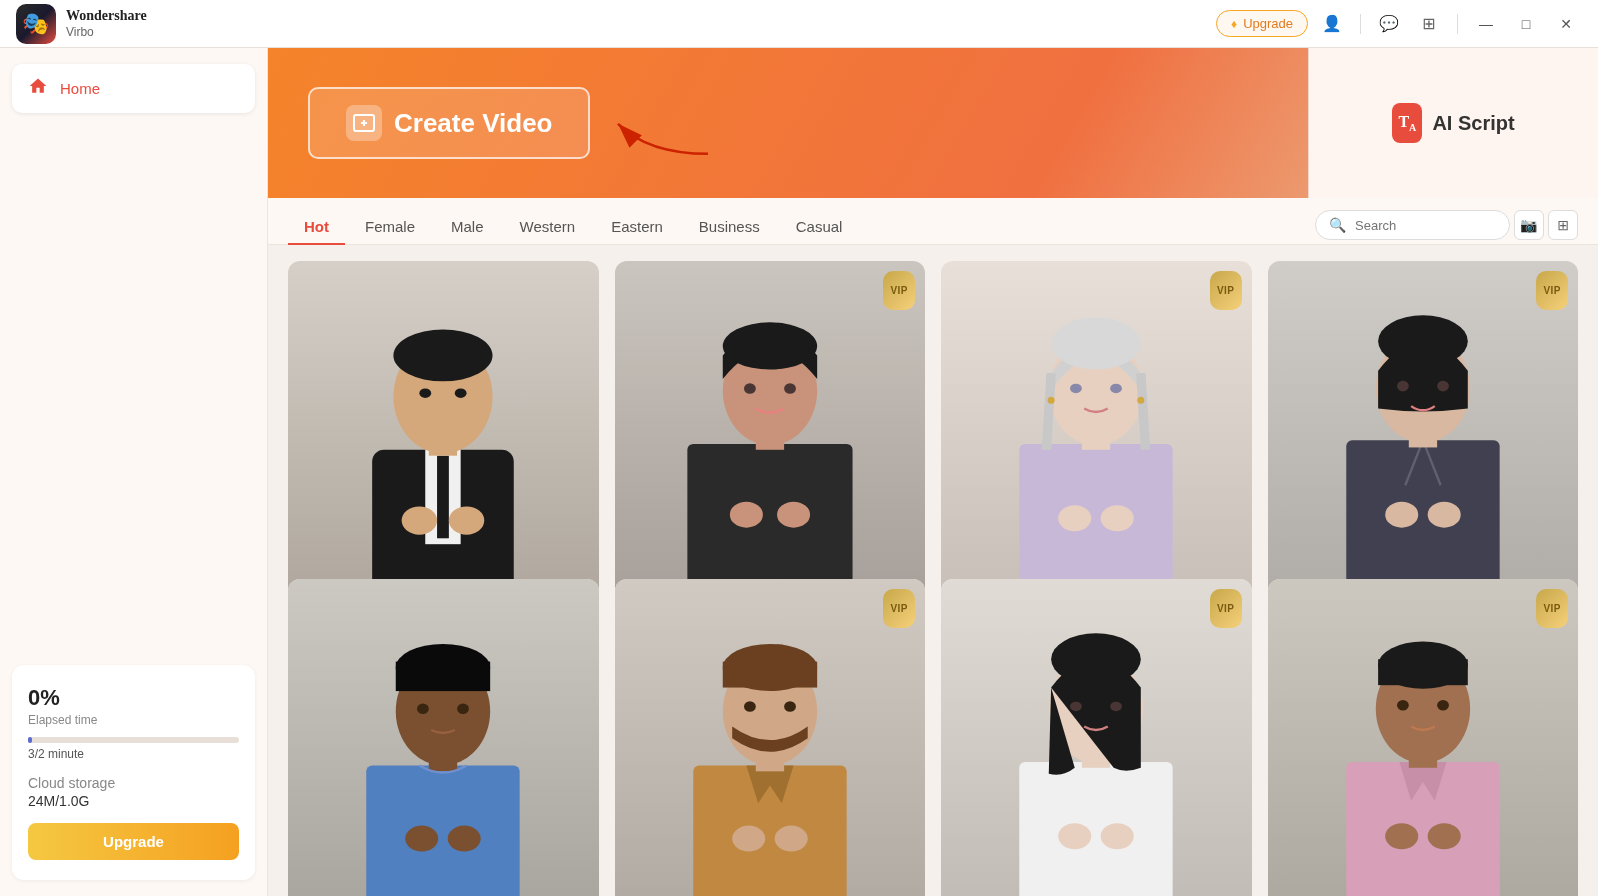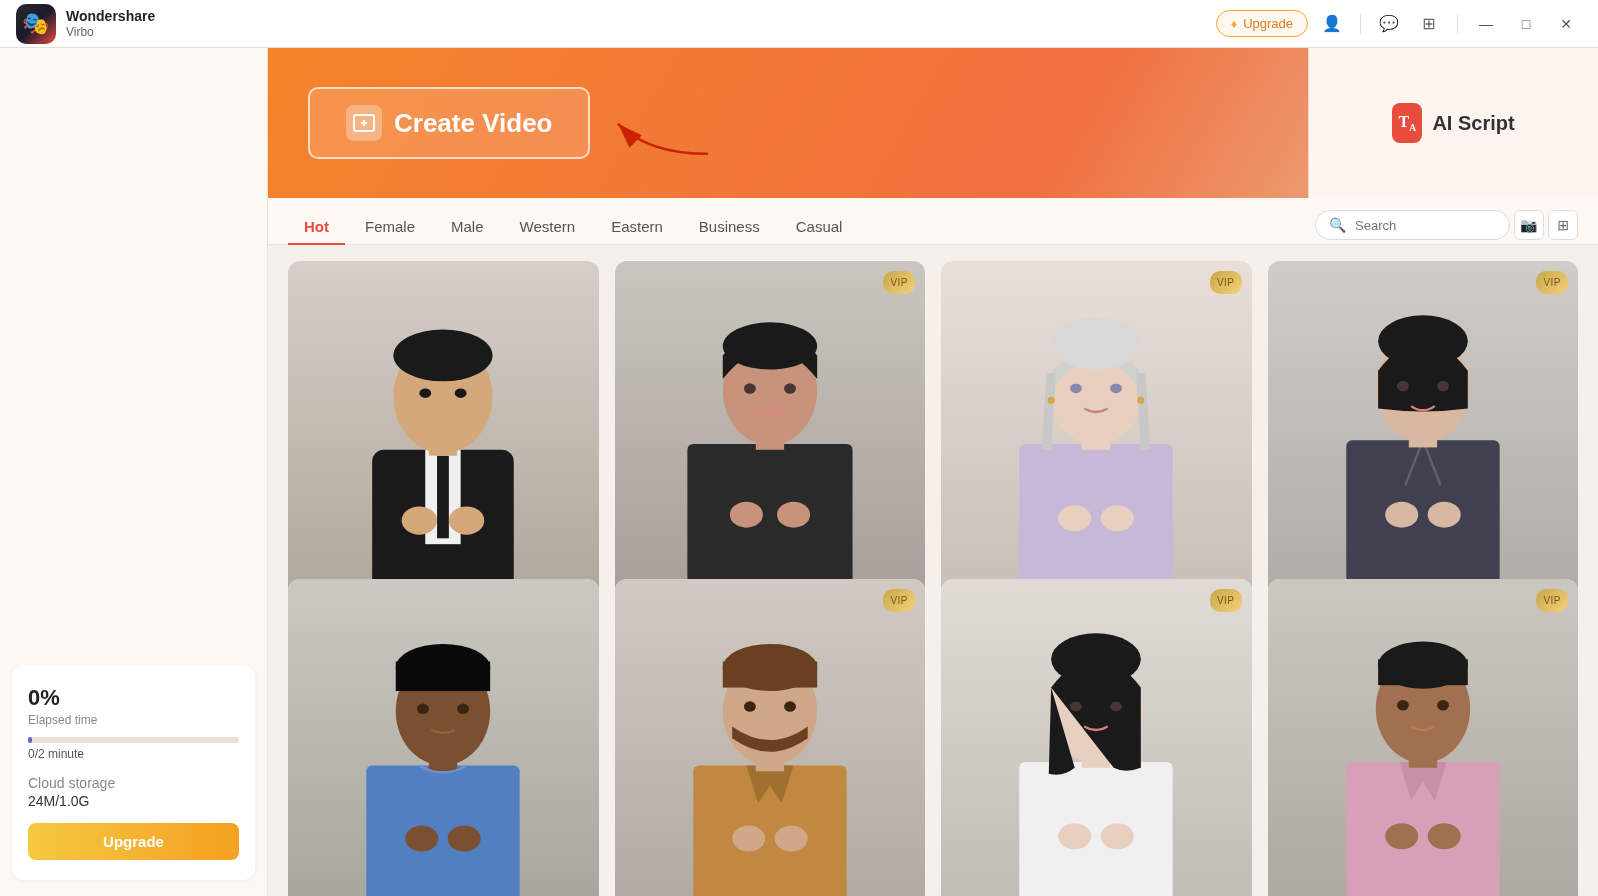--- a/index.html
+++ b/index.html
@@ -10,21 +10,21 @@
       display: flex; align-items: center; justify-content: space-between;
       background: #fff; height: 48px; padding: 0 16px;
       border-bottom: 1px solid #e8e0d8;
     }
     .title-bar-left { display: flex; align-items: center; gap: 10px; }
     .app-logo {
       width: 40px; height: 40px; border-radius: 10px;
       background: linear-gradient(135deg, #2a2a2a 0%, #1a1a2e 50%, #e84c3d 100%);
       display: flex; align-items: center; justify-content: center;
     }
-    .app-name { font-size: 14px; font-weight: 600; color: #222; line-height: 1.2; }
+    .app-name { font-size: 14px; font-weight: 600; color: #222; line-height: 1.2; font-family: Liberation Serif, serif; }
     .app-subtitle { font-size: 12px; color: #666; }
     .title-bar-right { display: flex; align-items: center; gap: 8px; }
     .upgrade-btn {
       display: flex; align-items: center; gap: 6px;
       background: #fff8f0; border: 1px solid #f5a623; border-radius: 20px;
       padding: 5px 14px; font-size: 13px; color: #e07b20; cursor: pointer; font-weight: 500;
     }
     .upgrade-btn .diamond { color: #f5a623; font-size: 12px; }
     .title-icon-btn {
       width: 32px; height: 32px; display: flex; align-items: center; justify-content: center;
@@ -134,22 +134,22 @@
       display: grid; grid-template-columns: repeat(4, 1fr);
       gap: 16px; padding: 16px 20px; overflow-y: auto; flex: 1;
     }
     .avatar-card {
       background: #f0ebe5; border-radius: 12px; overflow: hidden;
       position: relative; cursor: pointer; aspect-ratio: 0.78;
     }
     .vip-badge {
       position: absolute; top: 10px; right: 10px;
       background: linear-gradient(135deg, #c8a84b, #f5d07a);
-      color: #7a5a10; font-size: 10px; font-weight: 400;
-      padding: 6px 7px; border-radius: 10px; letter-spacing: 0.5px;
+      color: #7a5a10; font-size: 10px; font-weight: 700;
+      padding: 14px 7px; border-radius: 10px; letter-spacing: 0.5px;
     }
     .avatar-placeholder {
       width: 100%; height: 83%; background: linear-gradient(180deg, #d8cfc5 0%, #b8afa5 100%);
       display: flex; align-items: center; justify-content: center;
     }
     .avatar-label {
       padding: 6px 10px 8px; font-size: 12px; color: #555; font-weight: 500;
     }
   </style>
 </head>
@@ -179,31 +179,39 @@
     <div class="win-btn">□</div>
     <div class="win-btn close">✕</div>
   </div>
 </div>
 
 <div class="main">
 
   <div class="sidebar">
     <div class="sidebar-nav">
 
+      <div class="sidebar-item active">
+        <span class="sidebar-icon">
+          <svg width="20" height="20" viewBox="0 0 24 24" fill="#e84c3d">
+              <path d="M10 20v-6h4v6h5v-8h3L12 3 2 12h3v8z"></path>
+            </svg>
+        </span>
+        <span>Home</span>
+      </div>
 
 
     </div>
 
     <div class="sidebar-bottom">
       <div class="progress-percent">0%</div>
       <div class="progress-label">Elapsed time</div>
       <div class="progress-bar-wrap">
         <div class="progress-bar-fill" style="width: 2%;"></div>
       </div>
-      <div class="progress-time">0/2 minute</div>
+      <div class="progress-time">3/2 minute</div>
       <div class="storage-label">Cloud storage</div>
       <div class="storage-value">24M/1.0G</div>
       <button class="sidebar-upgrade-btn">Upgrade</button>
     </div>
   </div>
 
   <div class="content">
 
     <div class="hero" style="position: relative;">
 

